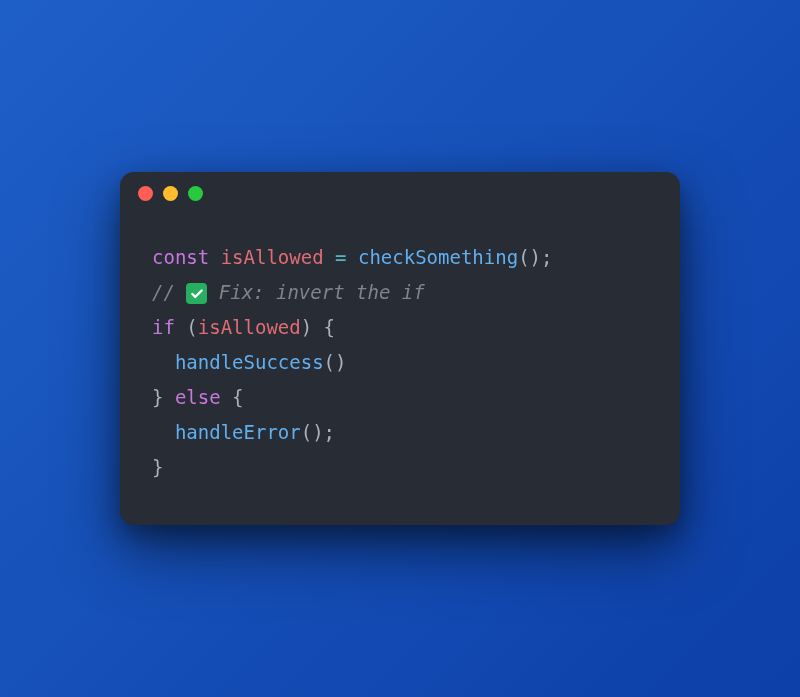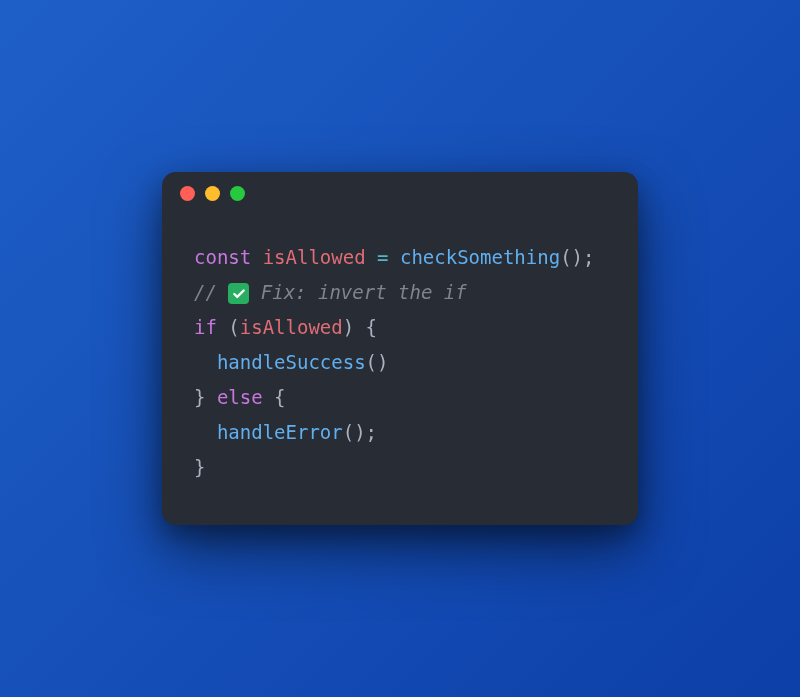--- a/index.html
+++ b/index.html
@@ -6,21 +6,21 @@
     body {
       width: 800px;
       height: 697px;
       background: linear-gradient(135deg, #1e5fc7 0%, #0d3fa8 100%);
       display: flex;
       align-items: center;
       justify-content: center;
       font-family: 'Menlo', 'Monaco', 'Consolas', monospace;
     }
     .window {
-      width: 476px;
+      width: 560px;
       background: #282c34;
       border-radius: 14px;
       box-shadow: 0 25px 60px rgba(0,0,0,0.5), 0 10px 25px rgba(0,0,0,0.3);
       overflow: hidden;
     }
     .titlebar {
       height: 44px;
       display: flex;
       align-items: center;
       padding: 0 18px;

